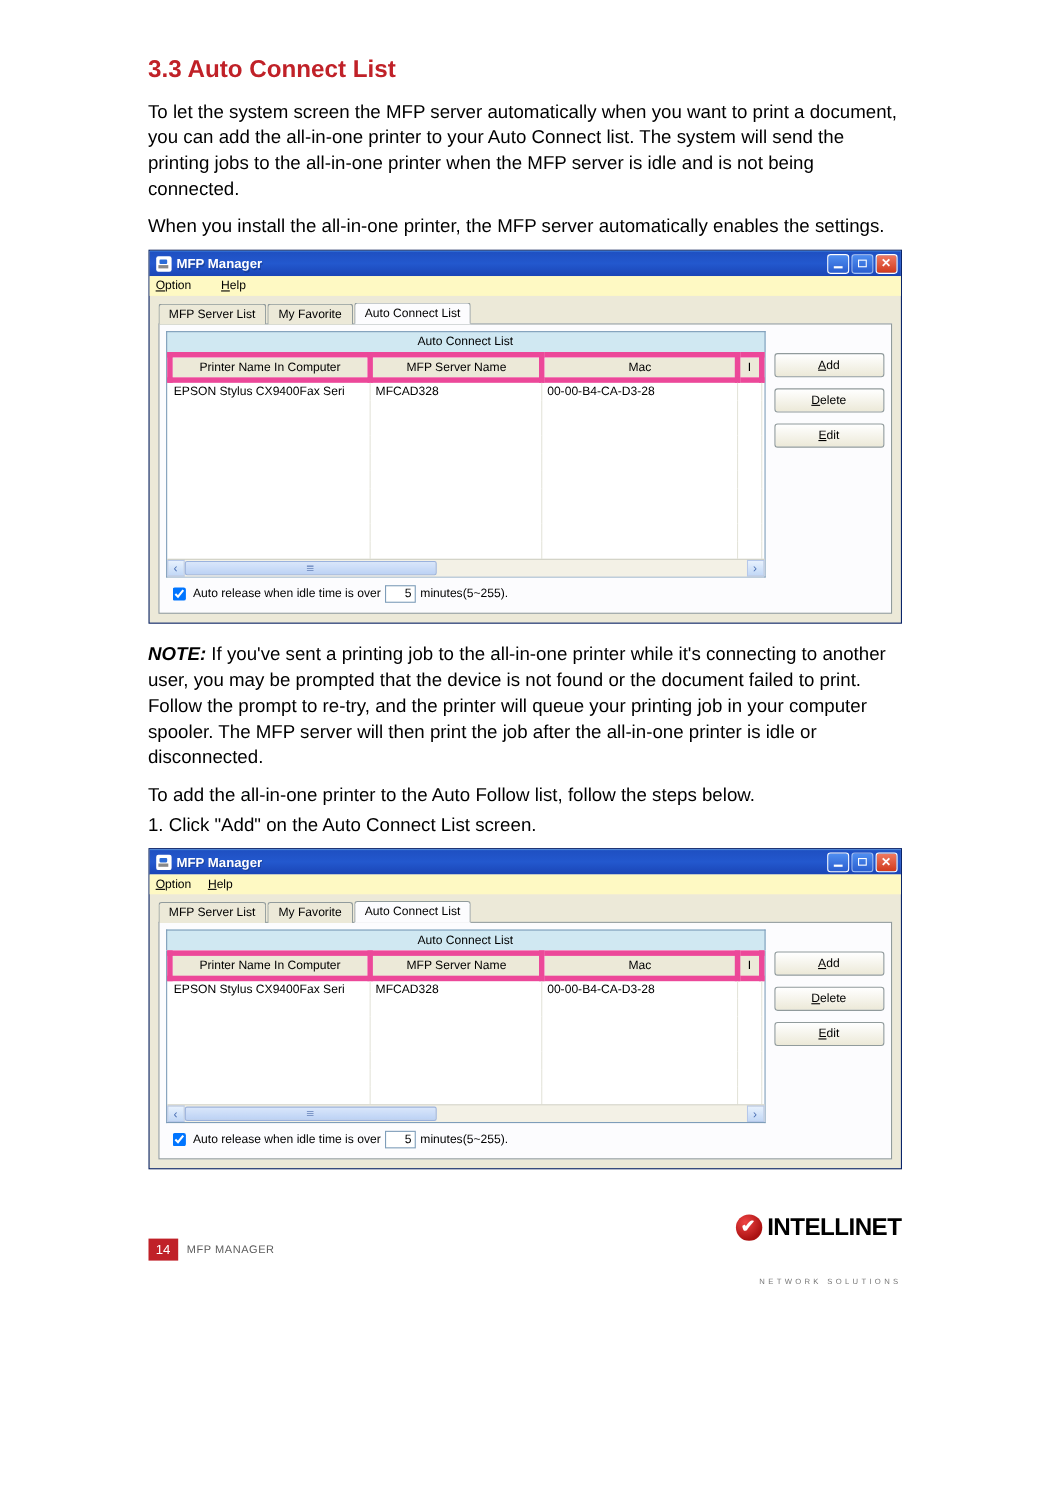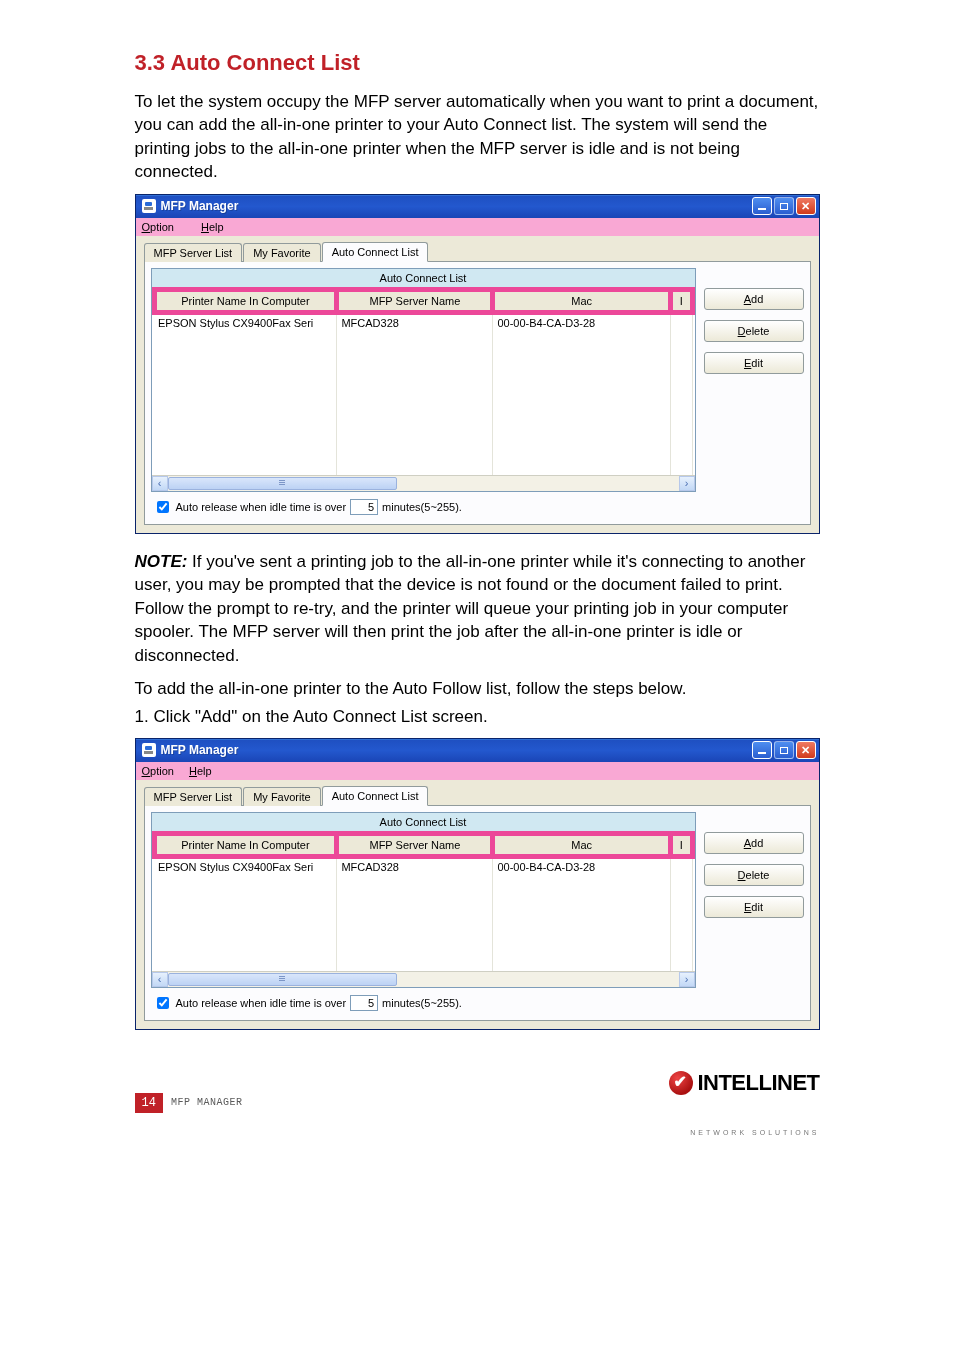--- a/index.html
+++ b/index.html
@@ -92,21 +92,21 @@
     color: #fff;
   }
   .wbtn.min, .wbtn.max { background: linear-gradient(to bottom,#4f8ef0,#2a5ed0); }
   .wbtn.close { background: linear-gradient(to bottom,#f07a62,#d13a1c); }
   .wbtn.max { color: rgba(255,255,255,.4); border-color: rgba(255,255,255,.5);}
   .wbtn .sq { width:8px; height:7px; border:1px solid #fff; }
   .wbtn .dash { width:8px; height:0; border-bottom:2px solid #fff; margin-top:6px;}
 
   .menubar {
     padding: 3px 6px;
-    background: #f9a8d4;
+    background: #fef9c3;
     border-bottom: 0;
   }
   .menubar span { margin-right: 12px; color:#000; }
   .menubar span u { text-decoration: underline; }
 
   .content-area {
     padding: 6px 8px 8px 8px;
   }
   .tabstrip {
     display: flex;
@@ -238,21 +238,20 @@
   .footer {
     display: flex;
     justify-content: space-between;
     align-items: center;
     margin-top: 40px;
   }
   .page-badge {
     display: flex;
     align-items: center;
     gap: 8px;
-    font-family: Liberation Mono, monospace;
   }
   .badge-box {
     background: #c02128;
     color: #fff;
     font-size: 12px;
     padding: 3px 7px;
   }
   .footer-label {
     font-size: 10px;
     letter-spacing: .5px;
@@ -293,21 +292,22 @@
     margin-top: -2px;
   }
 </style>
 </head>
 <body>
 
 <div class="page">
 
   <h2 class="section-title">3.3  Auto Connect List</h2>
 
-  <p class="body-text">To let the system occupy the MFP server automatically when you want to print a document, you can add the all-in-one printer to your Auto Connect list. The system will send the printing jobs to the all-in-one printer when the MFP server is idle and is not being connected.</p>
+  <p class="body-text">To let the system screen the MFP server automatically when you want to print a document, you can add the all-in-one printer to your Auto Connect list. The system will send the printing jobs to the all-in-one printer when the MFP server is idle and is not being connected.</p>
+  <p class="body-text">When you install the all-in-one printer, the MFP server automatically enables the settings.</p>
 
   <div class="mfp-window">
     <div class="titlebar">
       <span class="title-icon"></span>
       <span class="title-text">MFP Manager</span>
       <div class="window-controls">
         <div class="wbtn min">
             <span class="dash"></span>
           </div>
         <div class="wbtn max">

